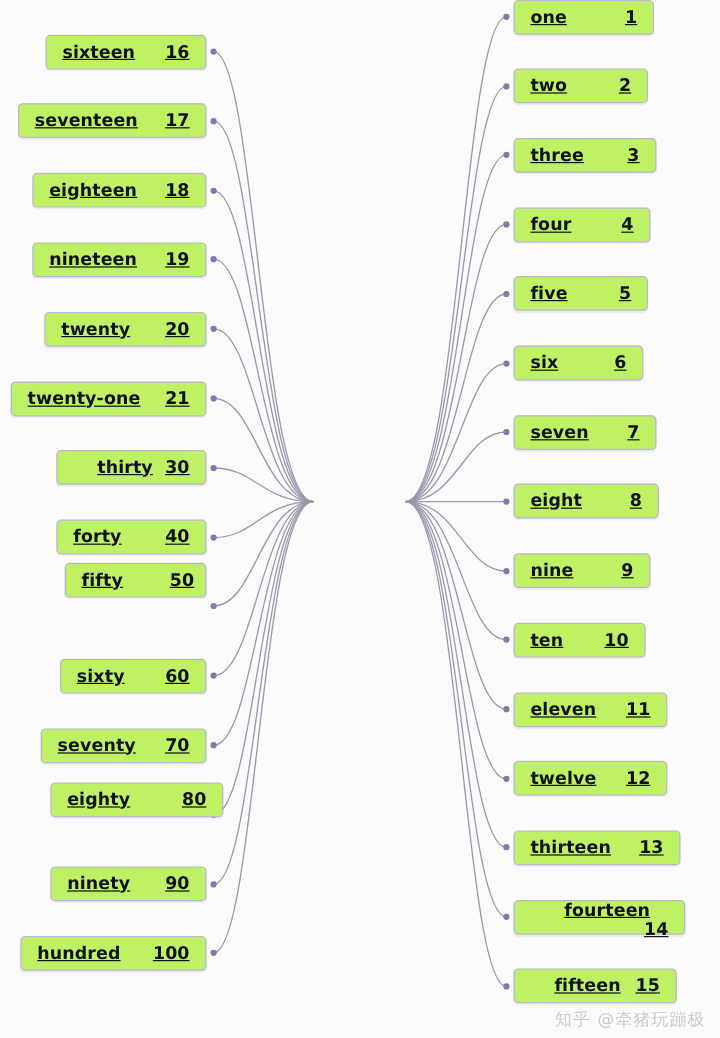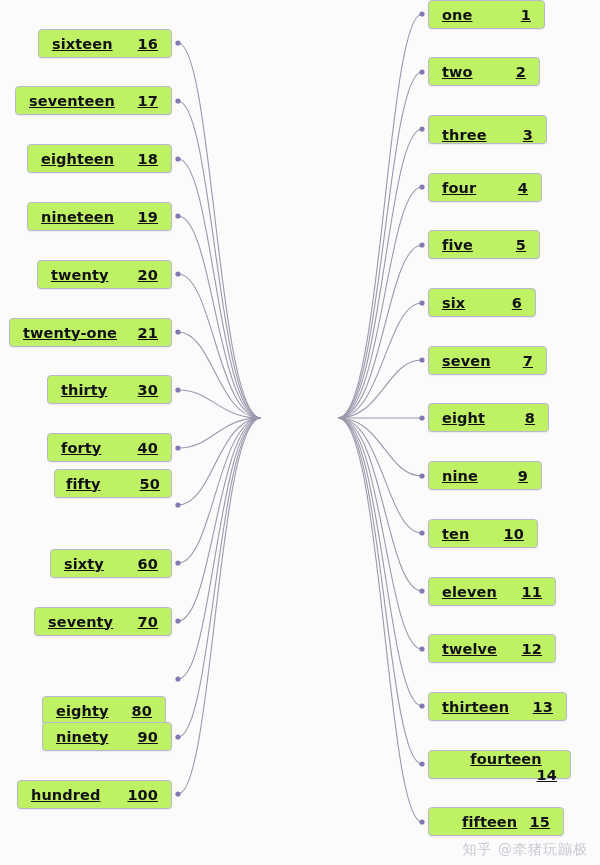--- a/index.html
+++ b/index.html
@@ -49,21 +49,21 @@
     text-decoration: underline;
   }
   .node .word {
     padding-left: 13px;
   }
   .node .num {
     margin-left: auto;
     padding-right: 13px;
   }
   .node.left-node {
-    justify-content: center;
+    justify-content: space-between;
   }
   #center-node {
     position: absolute;
     left: 261px;
     top: 399px;
     width: 77px;
     height: 38px;
     box-sizing: border-box;
     background: #7b77bd;
     border: 1px solid #6e6ab2;
@@ -157,21 +157,21 @@
 
   <div id="nodes-layer">
       <div class="node right-node" style="left: 428px; top: 0px; width: 117px;">
         <span class="word">one</span>
         <span class="num">1</span>
       </div>
       <div class="node right-node" style="left: 428px; top: 57px; width: 112px;">
         <span class="word">two</span>
         <span class="num">2</span>
       </div>
-      <div class="node right-node" style="left: 428px; top: 115px; width: 119px; align-items: flex-end;">
+      <div class="node right-node" style="left: 428px; top: 115px; width: 119px;">
         <span class="word">three</span>
         <span class="num">3</span>
       </div>
       <div class="node right-node" style="left: 428px; top: 173px; width: 114px;">
         <span class="word">four</span>
         <span class="num">4</span>
       </div>
       <div class="node right-node" style="left: 428px; top: 230px; width: 112px;">
         <span class="word">five</span>
         <span class="num">5</span>
@@ -233,41 +233,41 @@
         <span class="num">19</span>
       </div>
       <div class="node left-node" style="left: 37px; top: 260px; width: 135px;">
         <span class="word">twenty</span>
         <span class="num">20</span>
       </div>
       <div class="node left-node" style="left: 9px; top: 318px; width: 163px;">
         <span class="word">twenty-one</span>
         <span class="num">21</span>
       </div>
-      <div class="node left-node" style="left: 47px; top: 375px; width: 125px;">
+      <div class="node left-node" style="left: 47px; top: 375px; width: 125px; padding-left: 20px;">
         <span class="word">thirty</span>
         <span class="num">30</span>
       </div>
       <div class="node left-node" style="left: 47px; top: 433px; width: 125px;">
         <span class="word">forty</span>
         <span class="num">40</span>
       </div>
       <div class="node left-node" style="left: 54px; top: 469px; width: 118px; gap: 39px;">
         <span class="word">fifty</span>
         <span class="num">50</span>
       </div>
       <div class="node left-node" style="left: 50px; top: 549px; width: 122px;">
         <span class="word">sixty</span>
         <span class="num">60</span>
       </div>
       <div class="node left-node" style="left: 34px; top: 607px; width: 138px;">
         <span class="word">seventy</span>
         <span class="num">70</span>
       </div>
-      <div class="node left-node" style="left: 42px; top: 696px; width: 124px;">
+      <div class="node left-node" style="left: 42px; top: 652px; width: 144px;">
         <span class="word">eighty</span>
         <span class="num">80</span>
       </div>
       <div class="node left-node" style="left: 42px; top: 722px; width: 130px;">
         <span class="word">ninety</span>
         <span class="num">90</span>
       </div>
       <div class="node left-node" style="left: 17px; top: 780px; width: 155px;">
         <span class="word">hundred</span>
         <span class="num">100</span>

